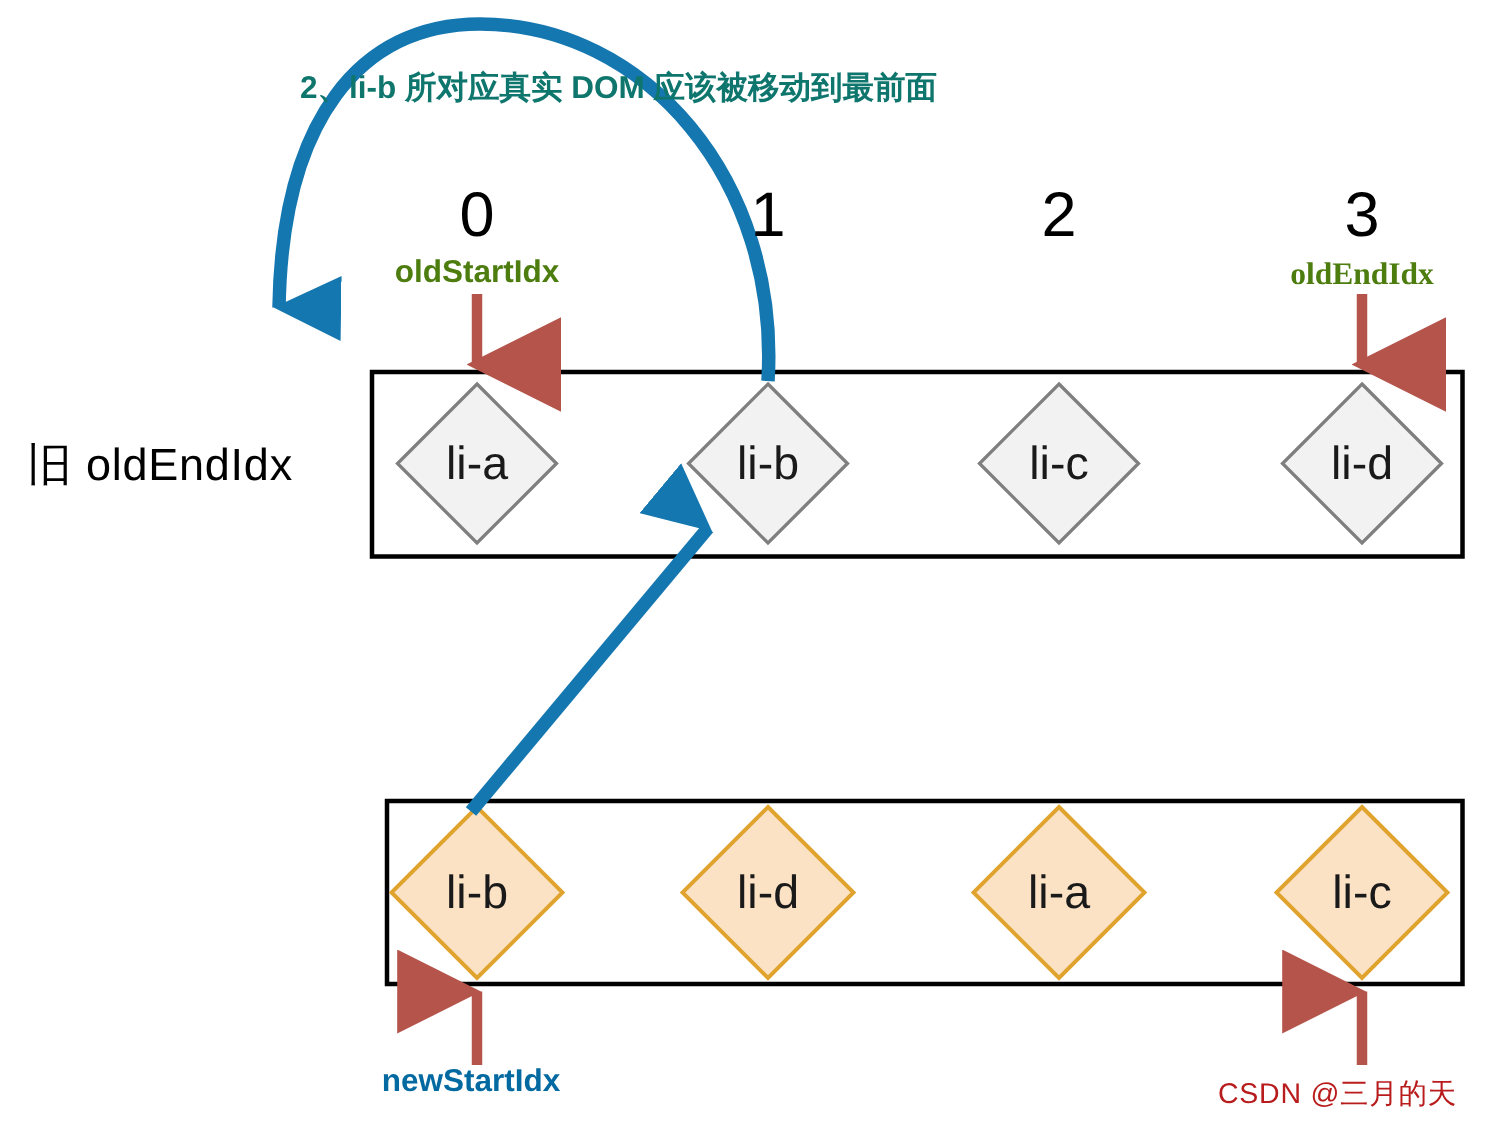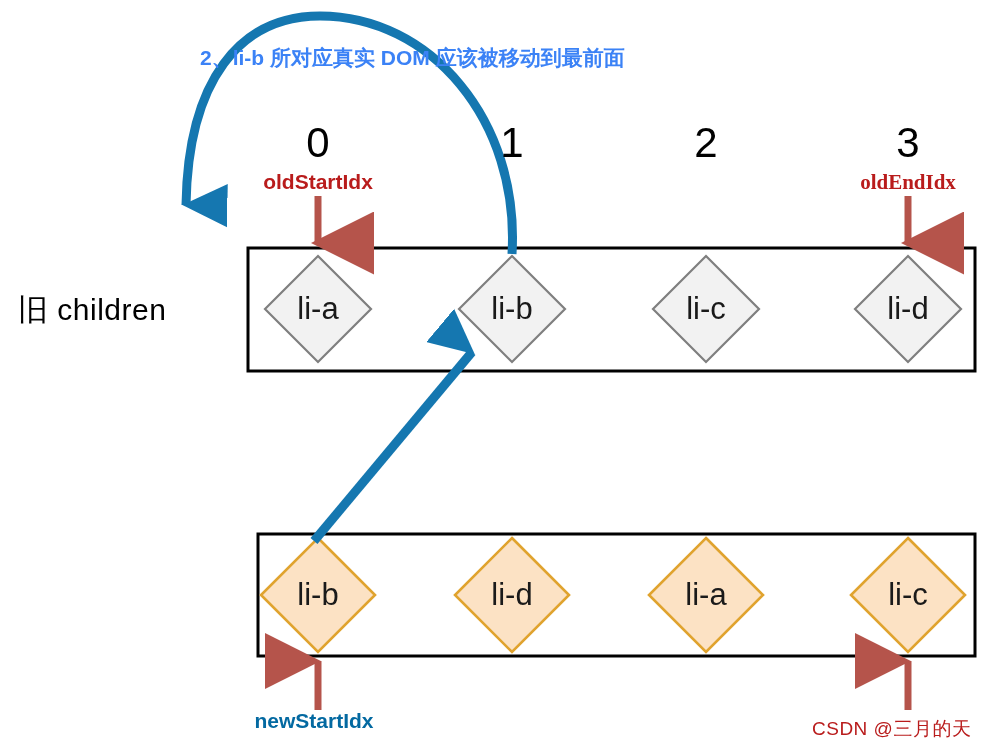--- a/index.html
+++ b/index.html
@@ -40,35 +40,35 @@
   .idx-num {
     font-size: 42px;
     font-weight: 400;
     color: #000;
     text-align: center;
     transform: translateX(-50%);
   }
   .idx-name {
     font-size: 21px;
     font-weight: bold;
-    color: #b91c1c;
+    color: #4d7c0f;
     text-align: center;
     transform: translateX(-50%);
   }
   .ptr-name-bottom {
     font-size: 21px;
     font-weight: bold;
     color: #0369a1;
     text-align: center;
     transform: translateX(-50%);
   }
   .note {
     font-size: 21px;
     font-weight: bold;
-    color: #3b82f6;
+    color: #0f766e;
   }
   .diamond-label {
     font-size: 31px;
     font-weight: 400;
     fill: #1a1a1a;
     dominant-baseline: middle;
     text-anchor: middle;
     font-family: "Liberation Sans", "DejaVu Sans", sans-serif;
   }
   .watermark {
@@ -149,21 +149,21 @@
   <div class="abs note" style="left:200px; top:44px;">2、li-b 所对应真实 DOM 应该被移动到最前面</div>
 
   <div class="abs idx-num" style="left:318px; top:119px;">0</div>
   <div class="abs idx-num" style="left:512px; top:119px;">1</div>
   <div class="abs idx-num" style="left:706px; top:119px;">2</div>
   <div class="abs idx-num" style="left:908px; top:119px;">3</div>
 
   <div class="abs idx-name" style="left:318px; top:170px;">oldStartIdx</div>
   <div class="abs idx-name" style="left:908px; top:170px;font-family:Liberation Serif, serif;">oldEndIdx</div>
 
-  <div class="abs row-label" style="left:18px; top:290px;">旧 children</div>
+  <div class="abs row-label" style="left:18px; top:290px;">旧 oldEndIdx</div>
 
 
   <div class="abs ptr-name-bottom" style="left:314px; top:709px;">newStartIdx</div>
   <div class="abs ptr-name-bottom" style="left:908px; top:709px;margin-top:41px;">newEndIdx</div>
 
   <div class="watermark" style="left:812px; top:716px;">CSDN @三月的天</div>
 
 </div>
 
 </body></html>

